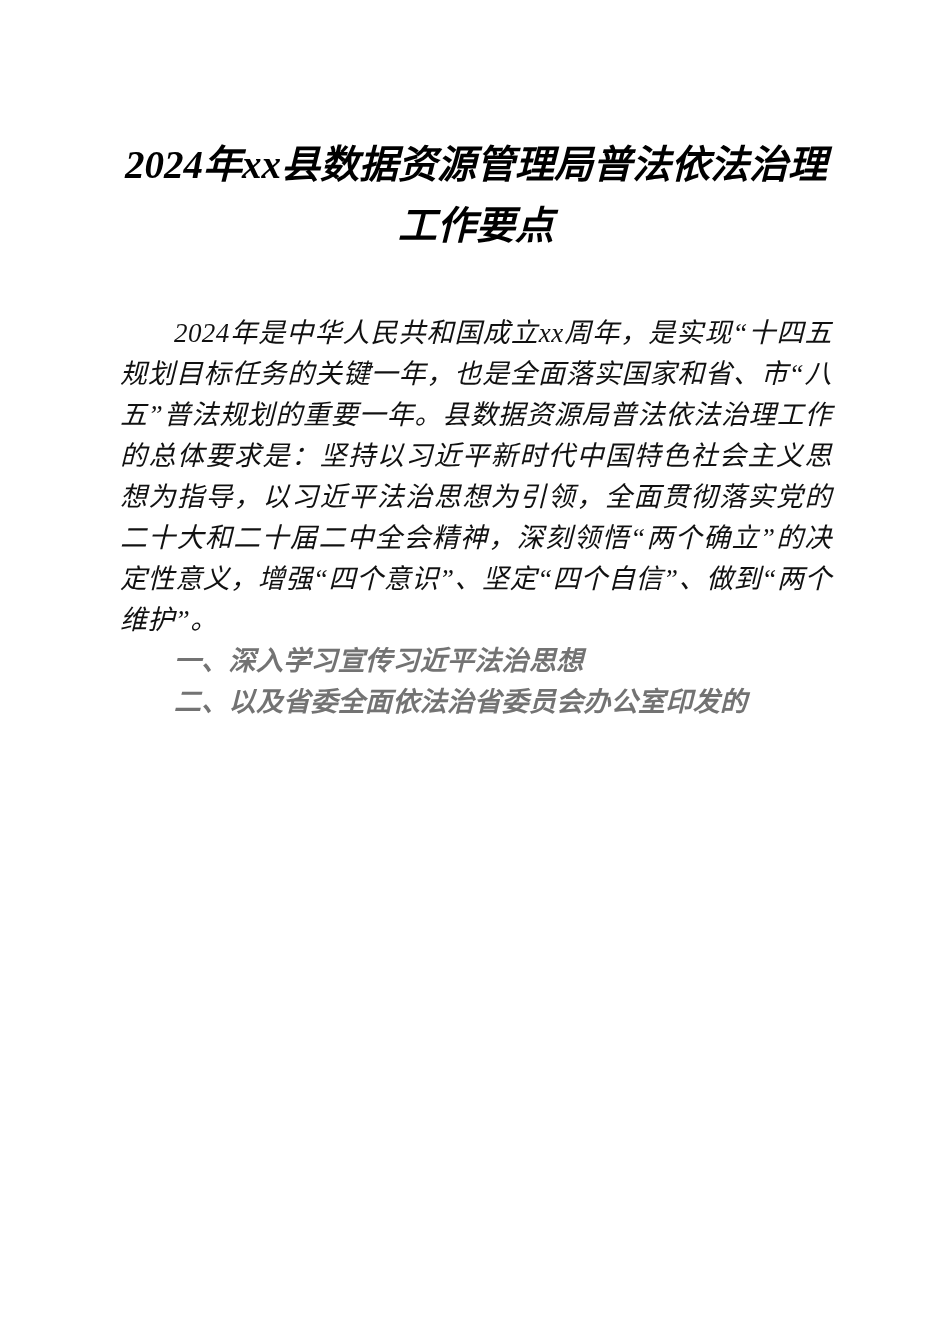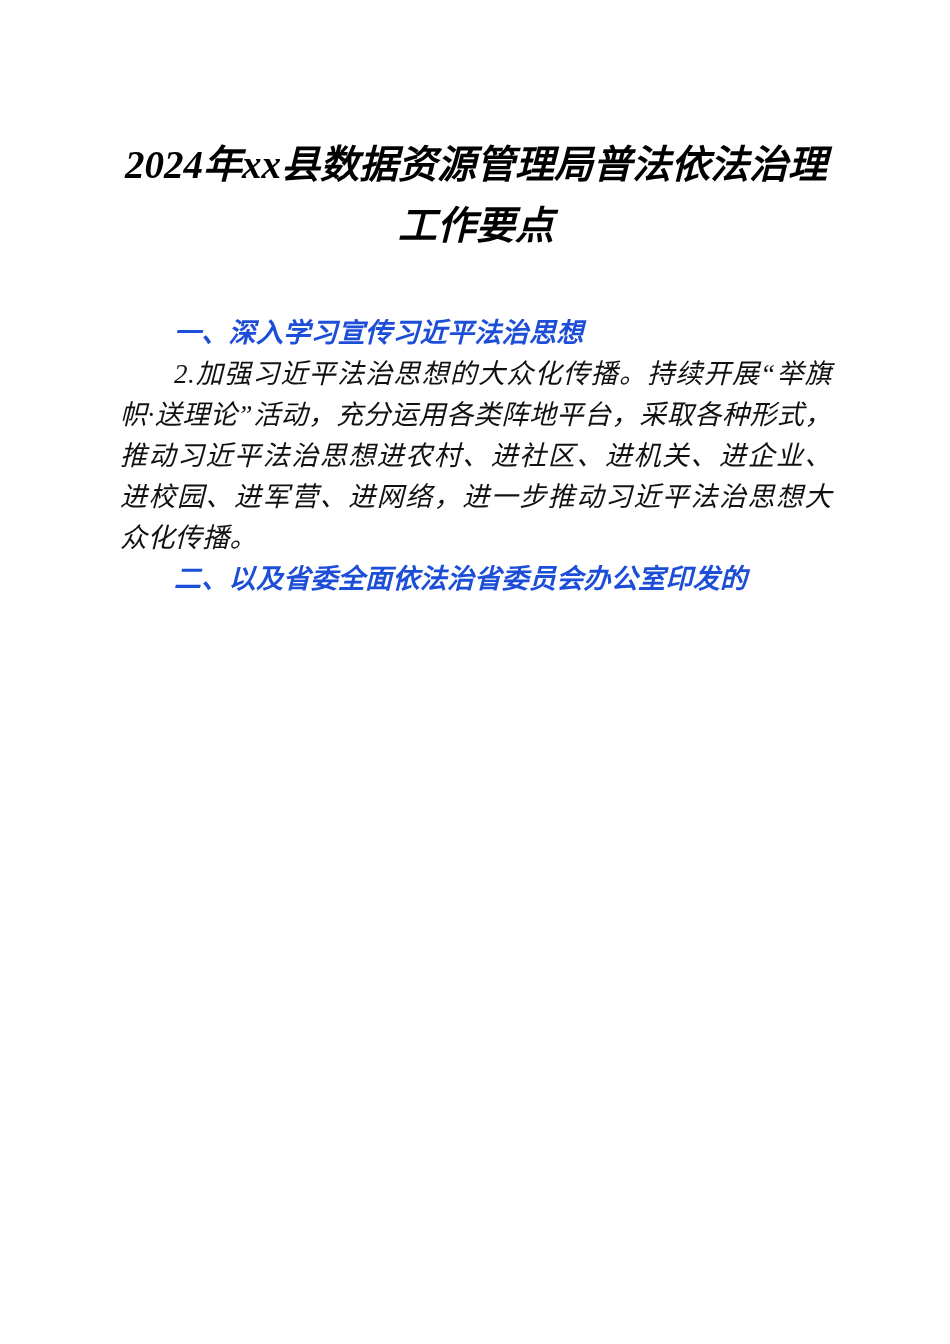--- a/index.html
+++ b/index.html
@@ -54,42 +54,42 @@
     text-indent: 54px;
     word-break: break-all;
     letter-spacing: 0.4px;
   }
 
   .section-heading {
     font-family: "Liberation Sans", "DejaVu Sans", sans-serif;
     font-weight: bold;
     font-size: 27px;
     line-height: 41px;
-    color: #1d4ed8;
+    color: #737373;
     margin: 0;
     text-indent: 54px;
     word-break: break-all;
     letter-spacing: 0.3px;
   }
 
   
   .gap-after-title { height: 57px; }
 </style>
 </head>
 <body>
 
 <div class="page">
   <div class="content">
 
     <h1 class="doc-title">2024年xx县数据资源管理局普法依法治理工作要点</h1>
 
     <div class="gap-after-title"></div>
 
+    <p class="body-para">2024年是中华人民共和国成立xx周年，是实现“十四五规划目标任务的关键一年，也是全面落实国家和省、市“八五”普法规划的重要一年。县数据资源局普法依法治理工作的总体要求是：坚持以习近平新时代中国特色社会主义思想为指导，以习近平法治思想为引领，全面贯彻落实党的二十大和二十届二中全会精神，深刻领悟“两个确立”的决定性意义，增强“四个意识”、坚定“四个自信”、做到“两个维护”。</p>
 
     <h2 class="section-heading">一、深入学习宣传习近平法治思想</h2>
 
 
-    <p class="body-para">2.加强习近平法治思想的大众化传播。持续开展“举旗帜·送理论”活动，充分运用各类阵地平台，采取各种形式，推动习近平法治思想进农村、进社区、进机关、进企业、进校园、进军营、进网络，进一步推动习近平法治思想大众化传播。</p>
 
     <h2 class="section-heading">二、以及省委全面依法治省委员会办公室印发的</h2>
 
   </div>
 </div>
 
 </body></html>

